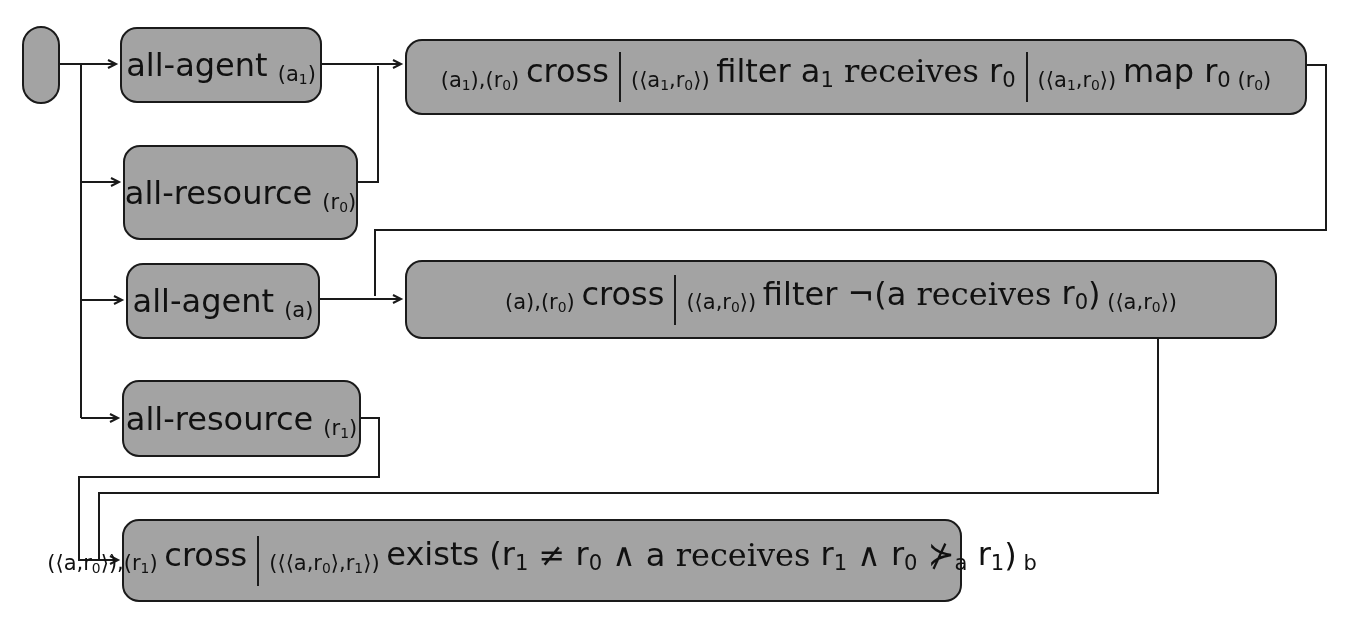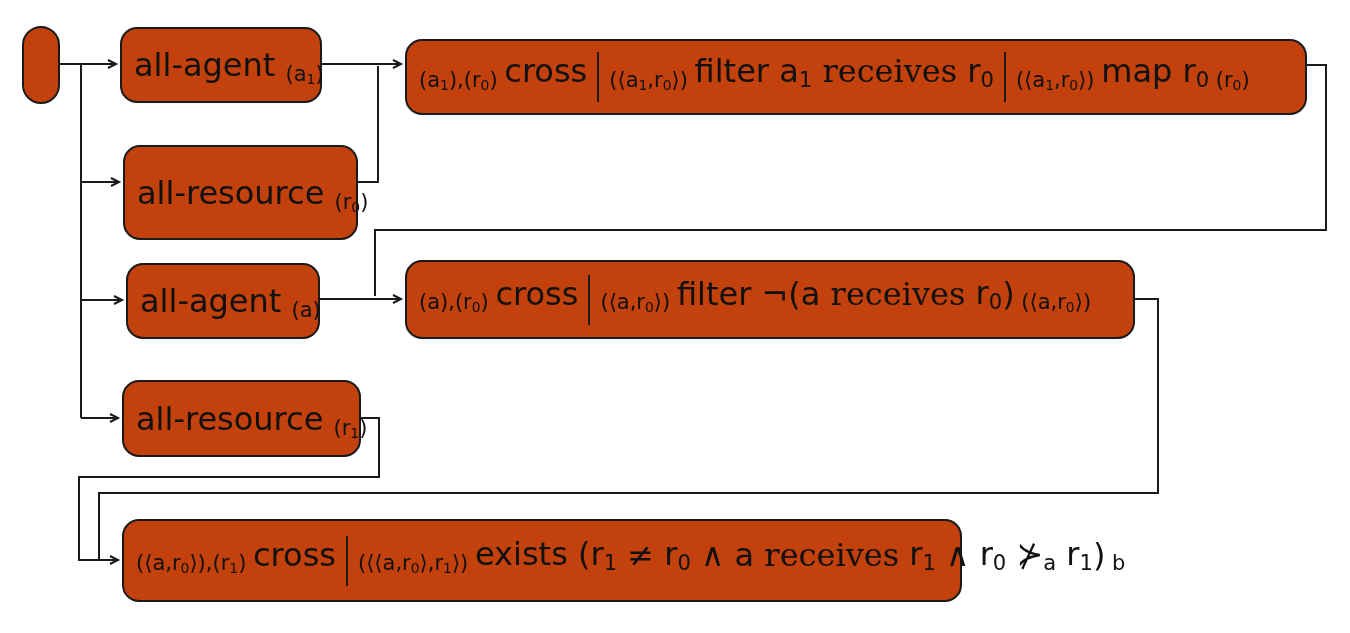--- a/index.html
+++ b/index.html
@@ -5,34 +5,34 @@
   html,body { margin:0; padding:0; background:#ffffff; }
   .canvas {
     position:relative; width:1350px; height:633px; background:#ffffff;
     font-family:"DejaVu Sans", sans-serif; color:#111;
     overflow:hidden;
   }
   svg.wires { position:absolute; left:0; top:0; width:1350px; height:633px; }
   svg.wires polyline { fill:none; stroke:#1a1a1a; stroke-width:2; }
 
   .node {
-    position:absolute; box-sizing:border-box; background:#c2410c;
+    position:absolute; box-sizing:border-box; background:#a3a3a3;
     border:2px solid #1a1a1a; border-radius:17px;
-    display:flex; align-items:center; 
+    display:flex; align-items:center; justify-content:center;
     padding:0 12px;
   }
   .start {
     left:22px; top:26px; width:38px; height:78px; border-radius:19px; padding:0;
   }
   .b-a1 { left:120px; top:27px;  width:202px; height:76px; }
   .b-r0 { left:123px; top:145px; width:235px; height:95px; }
   .b-a  { left:126px; top:263px; width:194px; height:76px; }
   .b-r1 { left:122px; top:380px; width:239px; height:77px; }
   .b-top{ left:405px; top:27px;  width:902px; height:76px;margin-top:12px; }
-  .b-mid{ left:405px; top:260px; width:730px; height:79px; }
+  .b-mid{ left:405px; top:260px; width:872px; height:79px; }
   .b-bot{ left:122px; top:519px; width:840px; height:83px; }
 
   .content { white-space:pre; line-height:1; }
   .seg-label { font-size:32px; }
   .seg-op    { font-size:32px; }
   .seg-serif { font-size:32px; font-family:"DejaVu Serif", serif; }
   .seg-small { font-size:21px; position:relative; top:5px; }
   .content sub {
     font-size:0.66em; vertical-align:-0.22em; line-height:0;
     font-family:"DejaVu Sans", sans-serif;

